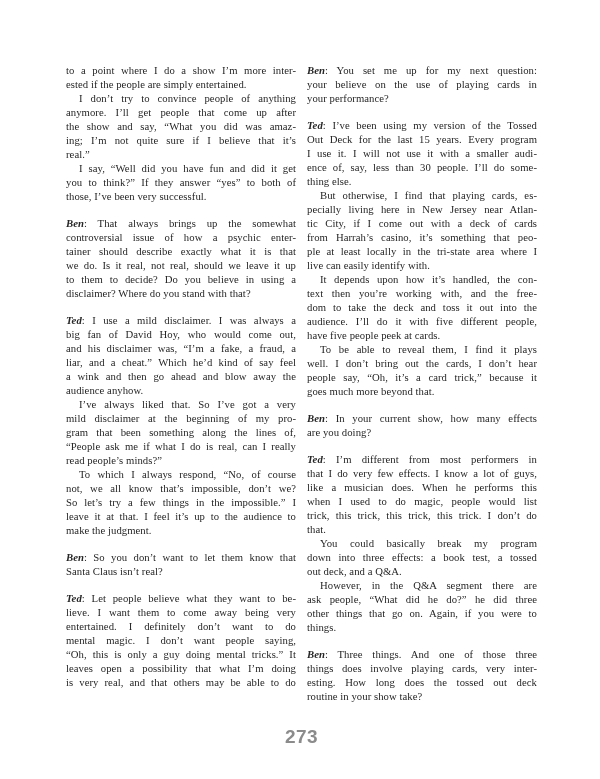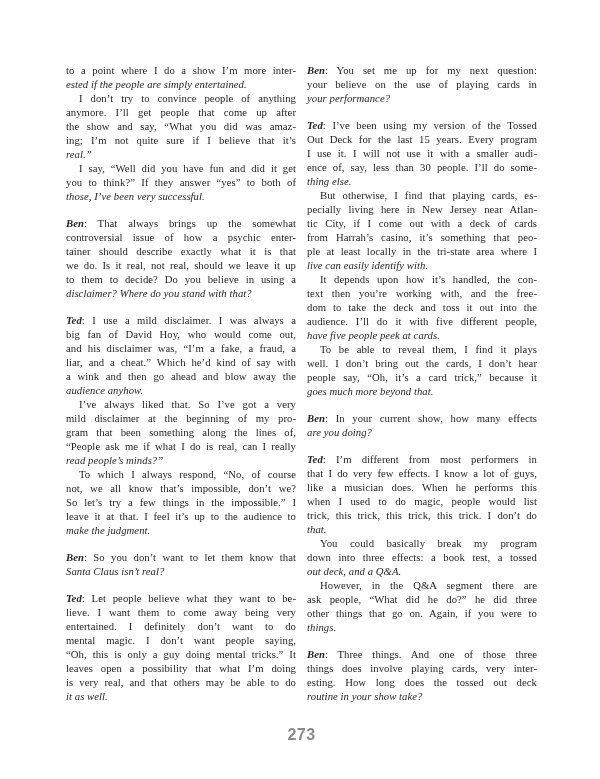--- a/index.html
+++ b/index.html
@@ -26,32 +26,32 @@
     line-height: 14px;
     letter-spacing: 0.05px;
   }
   p.speaker-para { margin-top: 13px; }
   .col p.para:first-child { margin-top: 0; }
   .line {
     display: block;
     text-align: justify;
     text-align-last: justify;
   }
-  .line.last { text-align-last: left; font-style: italic; }
+  .line.last { text-align-last: left; }
   .line.first-indent { text-indent: 13px; }
   strong.speaker { font-weight: 700; font-style: italic; }
   .page-number {
     position: absolute;
     left: 66px;
     width: 471px;
     top: 726px;
     text-align: center;
     font-family: "Liberation Sans", sans-serif;
     font-weight: 700;
-    font-size: 16px;
+    font-size: 19px;
     letter-spacing: 0.5px;
   }
 </style>
 </head>
 <body>
 
 <div class="book-page" style="color: rgb(38, 38, 38);">
   <div class="columns">
     <div class="col">
         <p class="para">
@@ -75,21 +75,21 @@
           <span class="line">controversial issue of how a psychic enter-</span>
           <span class="line">tainer should describe exactly what it is that</span>
           <span class="line">we do. Is it real, not real, should we leave it up</span>
           <span class="line">to them to decide? Do you believe in using a</span>
           <span class="line last">disclaimer? Where do you stand with that?</span>
         </p>
         <p class="para speaker-para">
           <span class="line"><strong class="speaker">Ted</strong>: I use a mild disclaimer. I was always a</span>
           <span class="line">big fan of David Hoy, who would come out,</span>
           <span class="line">and his disclaimer was, “I’m a fake, a fraud, a</span>
-          <span class="line">liar, and a cheat.” Which he’d kind of say with</span>
+          <span class="line">liar, and a cheat.” Which he’d kind of say feel</span>
           <span class="line">a wink and then go ahead and blow away the</span>
           <span class="line last">audience anyhow.</span>
         </p>
         <p class="para">
           <span class="line first-indent">I’ve always liked that. So I’ve got a very</span>
           <span class="line">mild disclaimer at the beginning of my pro-</span>
           <span class="line">gram that been something along the lines of,</span>
           <span class="line">“People ask me if what I do is real, can I really</span>
           <span class="line last">read people’s  minds?”</span>
         </p>
@@ -105,21 +105,20 @@
           <span class="line last">Santa Claus isn’t real?</span>
         </p>
         <p class="para speaker-para">
           <span class="line"><strong class="speaker">Ted</strong>: Let people believe what they want to be-</span>
           <span class="line">lieve. I want them to come away being very</span>
           <span class="line">entertained. I definitely don’t want to do</span>
           <span class="line">mental magic. I don’t want people saying,</span>
           <span class="line">“Oh, this is only a guy doing mental tricks.” It</span>
           <span class="line">leaves open a possibility that what I’m doing</span>
           <span class="line">is very real, and that others may be able to do</span>
-          <span class="line last">it as well.</span>
         </p>
       </div>
     <div class="col">
         <p class="para speaker-para">
           <span class="line"><strong class="speaker">Ben</strong>: You set me up for my next question:</span>
           <span class="line">your believe on the use of playing cards in</span>
           <span class="line last">your performance?</span>
         </p>
         <p class="para speaker-para">
           <span class="line"><strong class="speaker">Ted</strong>: I’ve been using my version of the Tossed</span>

